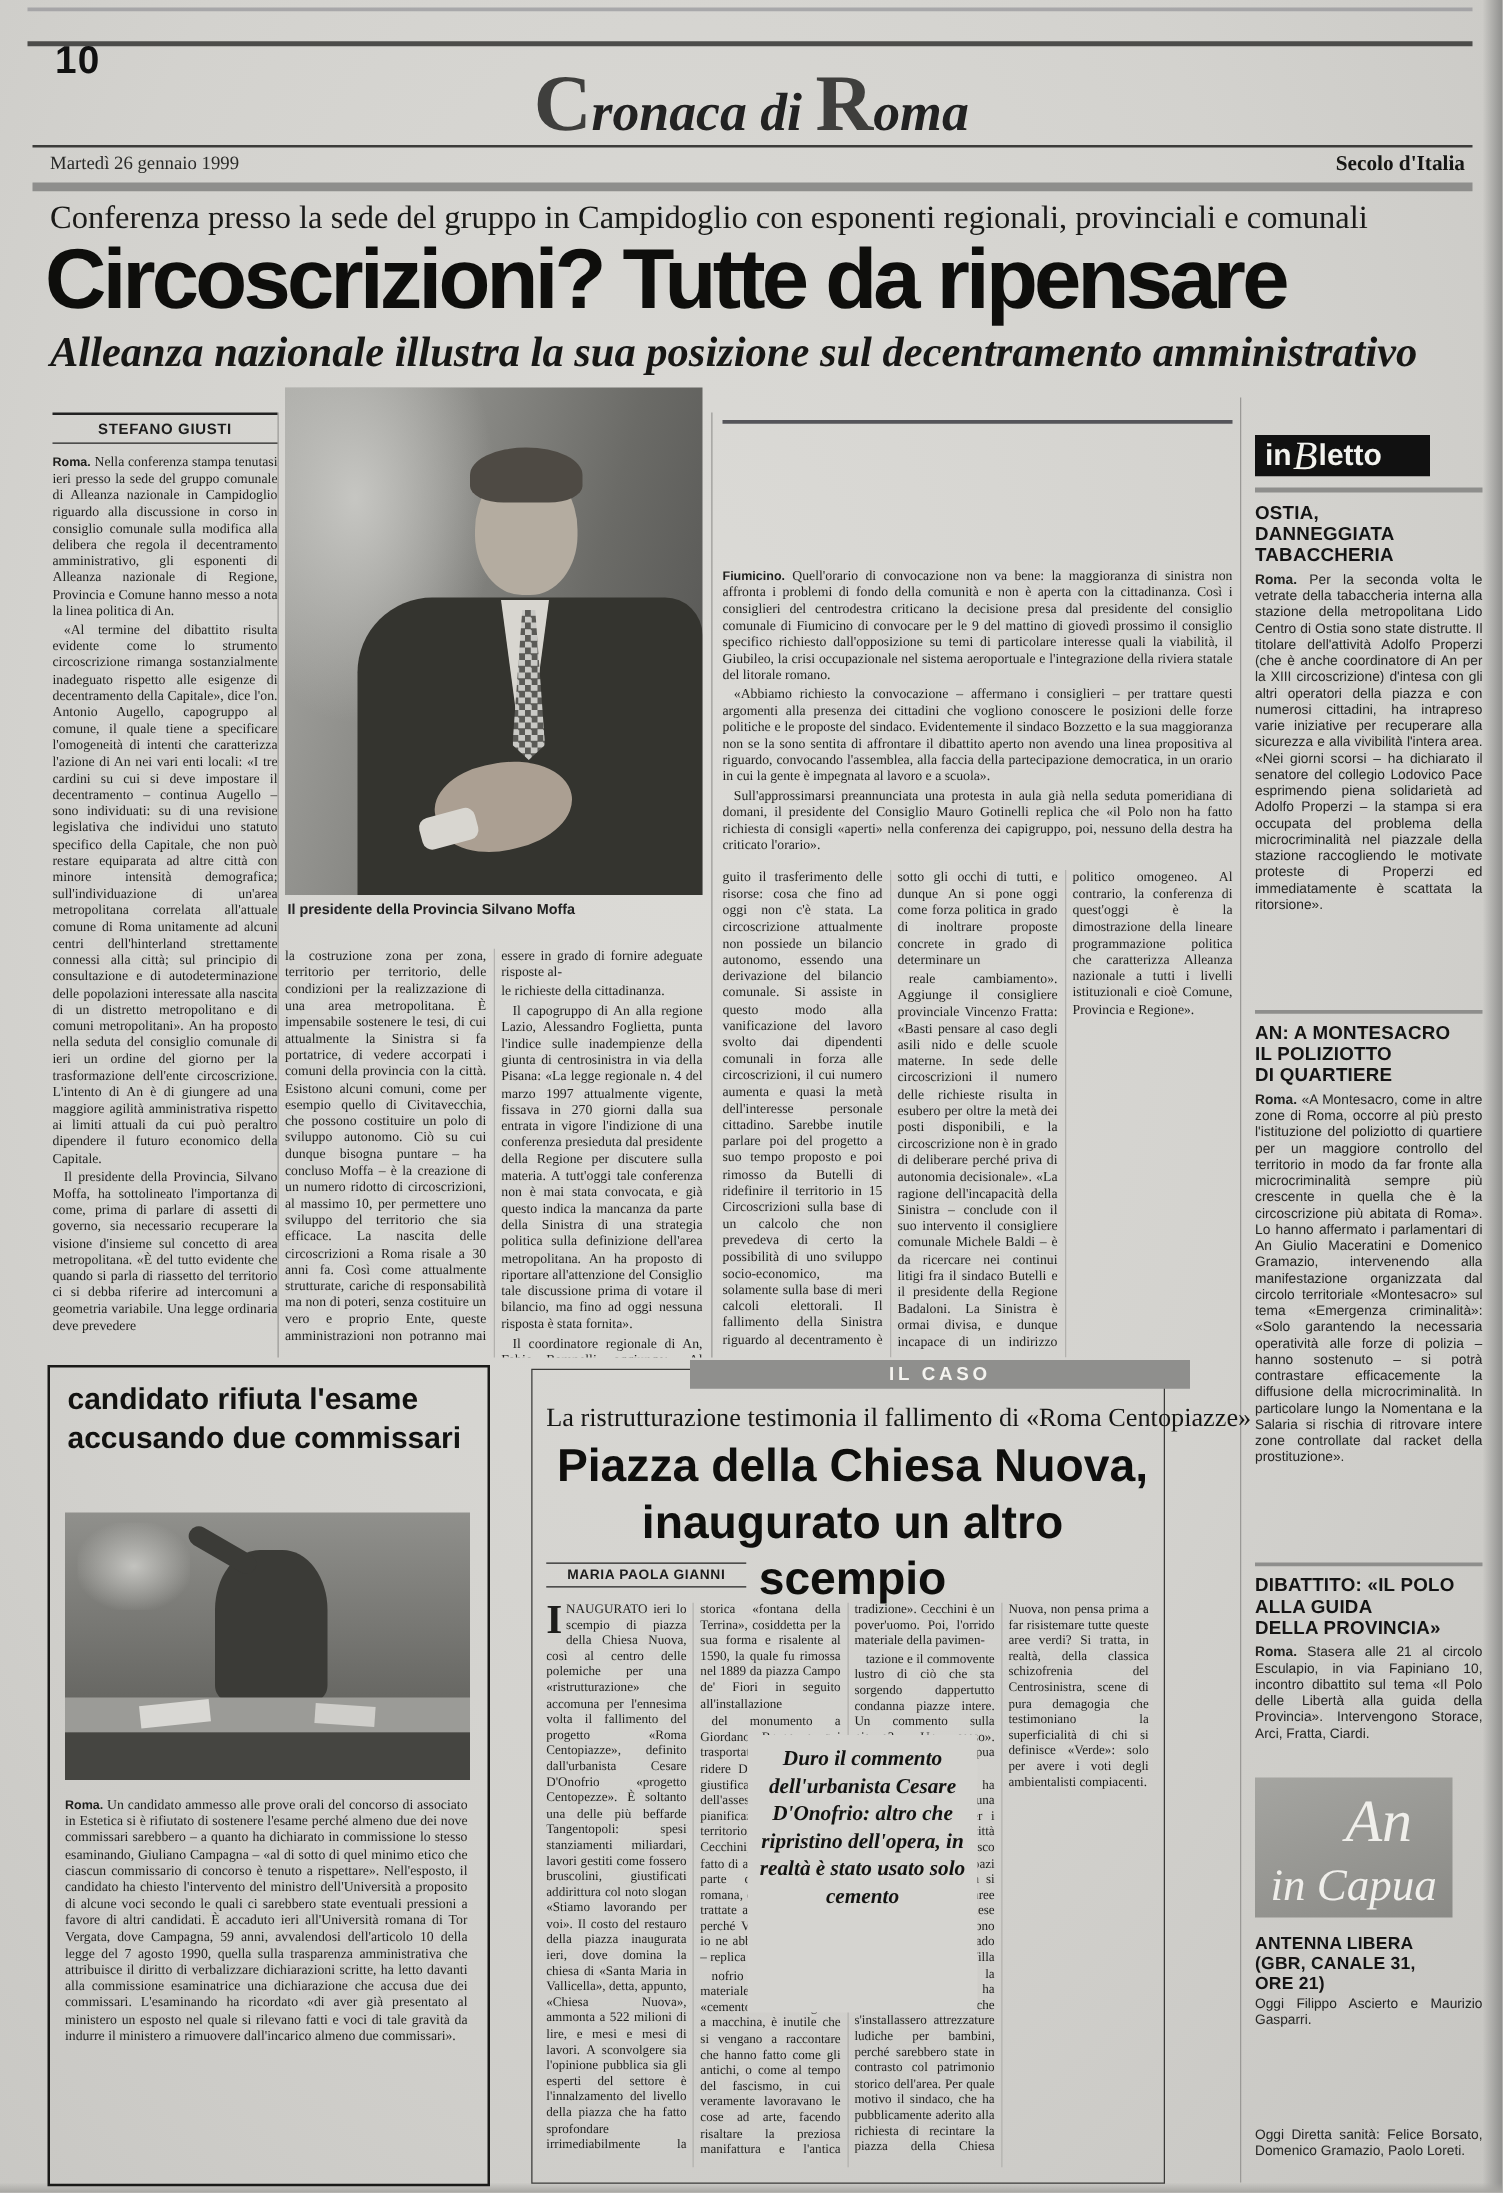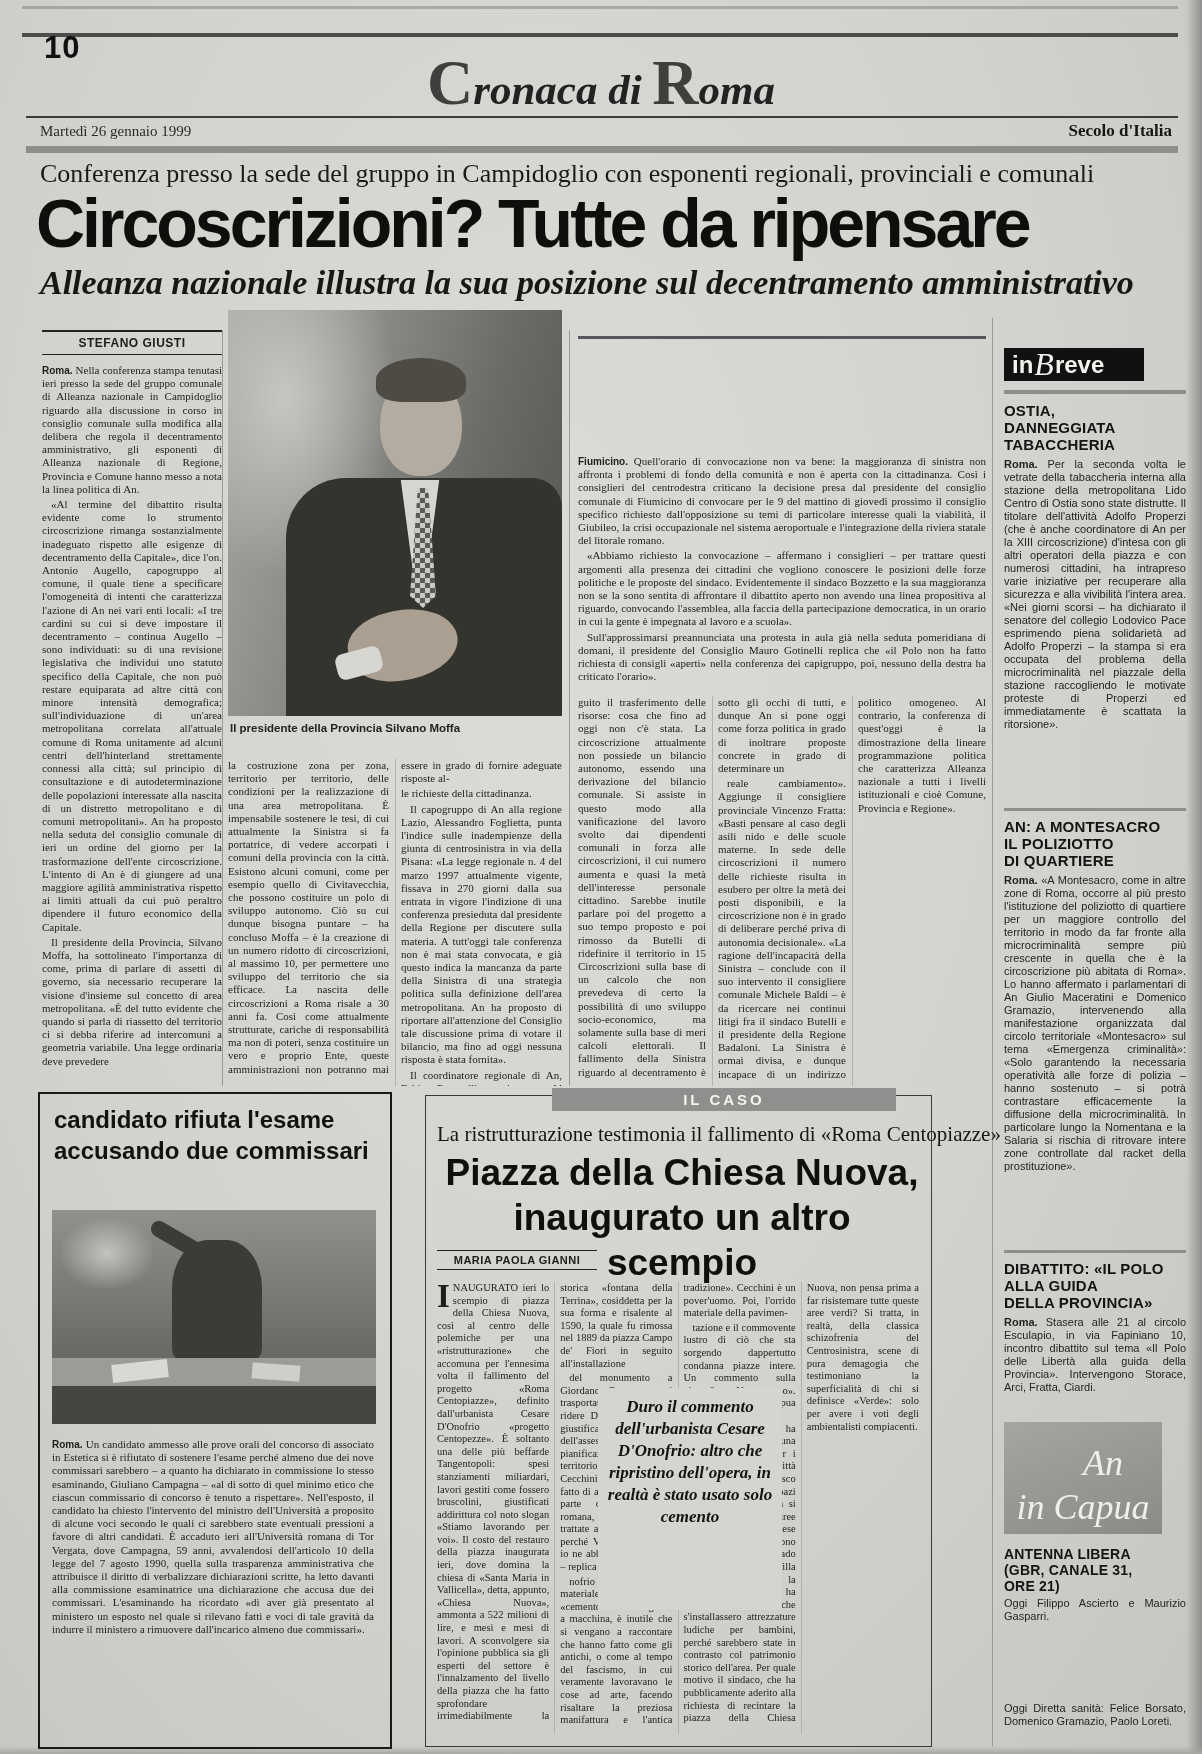--- a/index.html
+++ b/index.html
@@ -91,21 +91,21 @@
   <div class="abs jtext" style="left:578px;top:696px;width:408px;height:390px;">
     <div class="cols3">
       <p class="nofirst">guito il trasferimento delle risorse: cosa che fino ad oggi non c'è stata. La circoscrizione attualmente non possiede un bilancio autonomo, essendo una derivazione del bilancio comunale. Si assiste in questo modo alla vanificazione del lavoro svolto dai dipendenti comunali in forza alle circoscrizioni, il cui numero aumenta e quasi la metà dell'interesse personale cittadino. Sarebbe inutile parlare poi del progetto a suo tempo proposto e poi rimosso da Butelli di ridefinire il territorio in 15 Circoscrizioni sulla base di un calcolo che non prevedeva di certo la possibilità di uno sviluppo socio-economico, ma solamente sulla base di meri calcoli elettorali. Il fallimento della Sinistra riguardo al decentramento è sotto gli occhi di tutti, e dunque An si pone oggi come forza politica in grado di inoltrare proposte concrete in grado di determinare un</p>
       <p>reale cambiamento». Aggiunge il consigliere provinciale Vincenzo Fratta: «Basti pensare al caso degli asili nido e delle scuole materne. In sede delle circoscrizioni il numero delle richieste risulta in esubero per oltre la metà dei posti disponibili, e la circoscrizione non è in grado di deliberare perché priva di autonomia decisionale». «La ragione dell'incapacità della Sinistra – conclude con il suo intervento il consigliere comunale Michele Baldi – è da ricercare nei continui litigi fra il sindaco Butelli e il presidente della Regione Badaloni. La Sinistra è ormai divisa, e dunque incapace di un indirizzo politico omogeneo. Al contrario, la conferenza di quest'oggi è la dimostrazione della lineare programmazione politica che caratterizza Alleanza nazionale a tutti i livelli istituzionali e cioè Comune, Provincia e Regione».</p>
     </div>
   </div>
 
   <div class="abs" style="left:1004px;top:348px;width:132px;height:33px;background:#111;color:#f2f2ee;padding-left:8px;display:flex;align-items:center;">
     <span class="sans" style="font-size:24px;font-weight:bold;">in</span>
     <span class="serif" style="font-size:32px;font-style:italic;margin:0 1px;">B</span>
-    <span class="sans" style="font-size:24px;font-weight:bold;">reve</span>
+    <span class="sans" style="font-size:24px;font-weight:bold;">letto</span>
   </div>
   <div class="abs grayrule" style="left:1004px;top:390px;width:182px;height:4px;"></div>
 
   <div class="abs brief-head" style="left:1004px;top:402px;width:182px;">
     <div>OSTIA,</div>
     <div>DANNEGGIATA</div>
     <div>TABACCHERIA</div>
   </div>
   <div class="abs brief-body" style="left:1004px;top:458px;width:182px;height:346px;">
     <span class="lead-in" style="font-size:11px;">Roma.</span> <span>Per la seconda volta le vetrate della tabaccheria interna alla stazione della metropolitana Lido Centro di Ostia sono state distrutte. Il titolare dell'attività Adolfo Properzi (che è anche coordinatore di An per la XIII circoscrizione) d'intesa con gli altri operatori della piazza e con numerosi cittadini, ha intrapreso varie iniziative per recuperare alla sicurezza e alla vivibilità l'intera area. «Nei giorni scorsi – ha dichiarato il senatore del collegio Lodovico Pace esprimendo piena solidarietà ad Adolfo Properzi – la stampa si era occupata del problema della microcriminalità nel piazzale della stazione raccogliendo le motivate proteste di Properzi ed immediatamente è scattata la ritorsione».</span>
@@ -125,21 +125,21 @@
   <div class="abs brief-head" style="left:1004px;top:1260px;width:182px;">
     <div>DIBATTITO: «IL POLO</div>
     <div>ALLA GUIDA</div>
     <div>DELLA PROVINCIA»</div>
   </div>
   <div class="abs brief-body" style="left:1004px;top:1316px;width:182px;height:92px;">
     <span class="lead-in" style="font-size:11px;">Roma.</span> <span>Stasera alle 21 al circolo Esculapio, in via Fapiniano 10, incontro dibattito sul tema «Il Polo delle Libertà alla guida della Provincia». Intervengono Storace, Arci, Fratta, Ciardi.</span>
   </div>
 
   <div class="abs serif" style="left:1004px;top:1422px;width:158px;height:112px;background:linear-gradient(160deg,#a5a5a1,#8a8a86);color:#f0efeb;font-style:italic;text-align:center;">
-    <div style="font-size:36px;margin-top:20px;margin-left:40px;">An</div>
+    <div style="font-size:48px;margin-top:8px;margin-left:40px;">An</div>
     <div style="font-size:36px;margin-top:2px;">in Capua</div>
   </div>
   <div class="abs brief-head" style="left:1004px;top:1546px;width:185px;font-size:14px;line-height:16px;">
     <div>ANTENNA LIBERA</div>
     <div>(GBR, CANALE 31,</div>
     <div>ORE 21)</div>
   </div>
   <div class="abs brief-body" style="left:1004px;top:1597px;width:182px;height:30px;">Oggi Filippo Ascierto e Maurizio Gasparri.</div>
   <div class="abs brief-body" style="left:1004px;top:1702px;width:182px;height:44px;">Oggi Diretta sanità: Felice Borsato, Domenico Gramazio, Paolo Loreti.</div>
 
@@ -155,21 +155,21 @@
     <div class="abs" style="left:0;top:148px;width:324px;height:28px;background:#9b9b97;"></div>
     <div class="abs" style="left:60px;top:152px;width:56px;height:18px;background:#d9d8d4;transform:rotate(-6deg);"></div>
     <div class="abs" style="left:200px;top:154px;width:48px;height:16px;background:#cfcecA;transform:rotate(4deg);"></div>
     <div class="abs" style="left:0;top:176px;width:324px;height:38px;background:#454541;"></div>
   </div>
   <div class="abs jtext" style="left:52px;top:1438px;width:322px;height:294px;">
     <p class="nofirst"><span class="lead-in">Roma.</span> <span>Un candidato ammesso alle prove orali del concorso di associato in Estetica si è rifiutato di sostenere l'esame perché almeno due dei nove commissari sarebbero – a quanto ha dichiarato in commissione lo stesso esaminando, Giuliano Campagna – «al di sotto di quel minimo etico che ciascun commissario di concorso è tenuto a rispettare». Nell'esposto, il candidato ha chiesto l'intervento del ministro dell'Università a proposito di alcune voci secondo le quali ci sarebbero state eventuali pressioni a favore di altri candidati. È accaduto ieri all'Università romana di Tor Vergata, dove Campagna, 59 anni, avvalendosi dell'articolo 10 della legge del 7 agosto 1990, quella sulla trasparenza amministrativa che attribuisce il diritto di verbalizzare dichiarazioni scritte, ha letto davanti alla commissione esaminatrice una dichiarazione che accusa due dei commissari. L'esaminando ha ricordato «di aver già presentato al ministero un esposto nel quale si rilevano fatti e voci di tale gravità da indurre il ministero a rimuovere dall'incarico almeno due commissari».</span></p>
   </div>
 
   <div class="abs" style="left:425px;top:1095px;width:505px;height:650px;border:1px solid #3a3a38;"></div>
-  <div class="abs sans" style="left:552px;top:1088px;width:344px;height:23px;background:#8f8f8d;color:#f4f3ef;font-size:15px;font-weight:bold;letter-spacing:3px;text-align:center;line-height:23px;">IL CASO</div>
+  <div class="abs sans" style="left:552px;top:1088px;width:400px;height:23px;background:#8f8f8d;color:#f4f3ef;font-size:15px;font-weight:bold;letter-spacing:3px;text-align:center;line-height:23px;">IL CASO</div>
   <div class="abs serif" style="left:437px;top:1122px;width:485px;font-size:21px;color:#161614;white-space:nowrap;">La ristrutturazione testimonia il fallimento di «Roma Centopiazze»</div>
   <div class="abs sans" style="left:437px;top:1150px;width:490px;font-size:37px;line-height:45px;font-weight:bold;color:#0f0f0d;text-align:center;">
     <div>Piazza della Chiesa Nuova,</div>
     <div>inaugurato un altro scempio</div>
   </div>
   <div class="abs sans" style="left:437px;top:1250px;width:160px;text-align:center;border-top:1px solid #222;border-bottom:1px solid #222;padding:3px 0;font-size:11px;font-weight:bold;letter-spacing:.5px;">
     <span>MARIA PAOLA GIANNI</span>
   </div>
   <div class="abs jtext" style="left:437px;top:1282px;width:482px;height:452px;font-size:10.5px;line-height:12.6px;">
     <div class="cols4">

